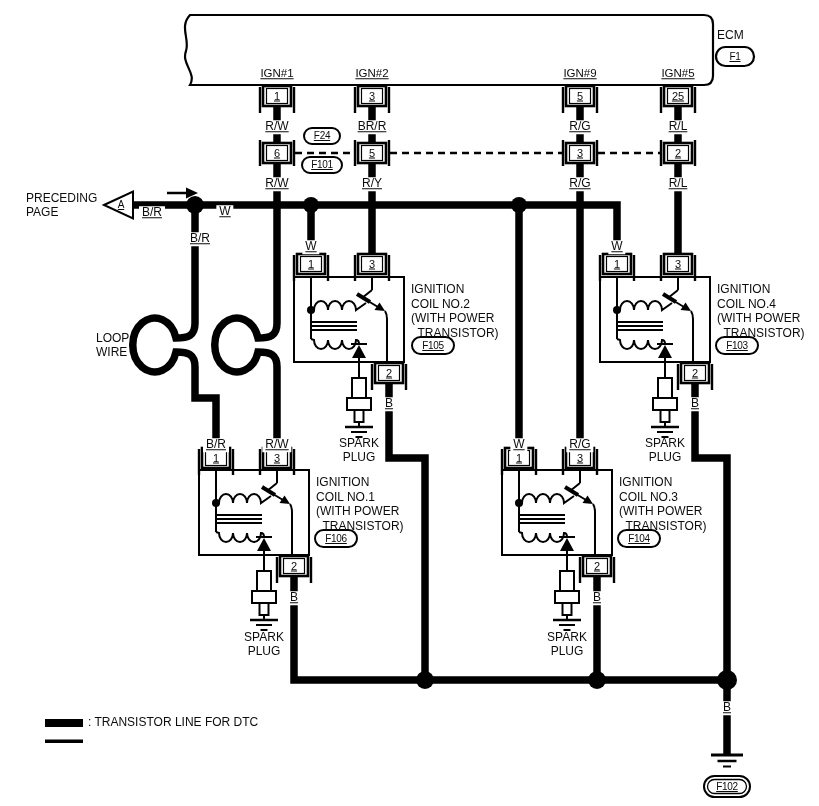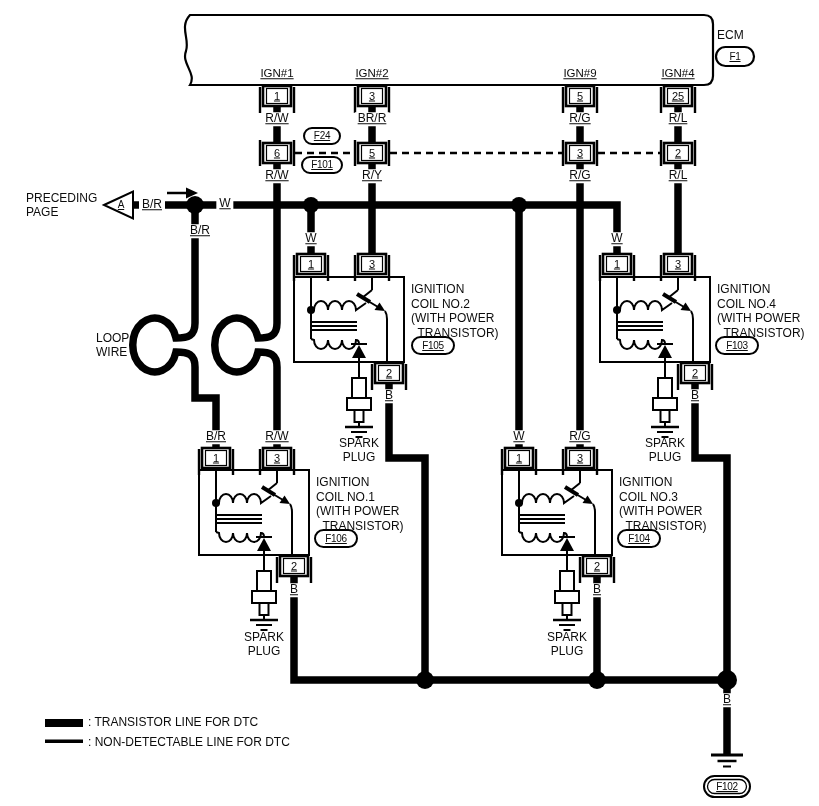--- a/index.html
+++ b/index.html
@@ -2,21 +2,21 @@
 <html><head>
 <meta charset="utf-8">
 <style>
   html,body{margin:0;padding:0;background:#fff;}
   #page{position:relative;width:817px;height:806px;background:#fff;overflow:hidden;
         font-family:"Liberation Sans",sans-serif;color:#000;}
   svg{position:absolute;left:0;top:0;}
   .lbl{position:absolute;font-size:12px;line-height:13.5px;white-space:pre;color:#0c0c0c;}
   .c{transform:translate(-50%,-50%);text-decoration:underline;}
   .cx{transform:translateX(-50%);text-align:center;}
-  .wl{background:#fff;padding:0 3px;z-index:3;}
+  .wl{background:#fff;padding:0 3px;z-index:3;margin-top:8px;}
   .pin{font-size:11px;line-height:11px;}
   .fnum{font-size:10px;line-height:10px;letter-spacing:-0.3px;}
   .ign{font-size:11.5px;line-height:11.5px;}
   .coilname{line-height:14.5px;}
   .z{z-index:2;}
 </style>
 </head>
 <body>
 
 <div id="page">
@@ -168,21 +168,21 @@
   <rect x="45" y="719" width="38" height="8" fill="#000"></rect>
   <rect x="45" y="739.5" width="38" height="3.5" fill="#000"></rect>
 </svg>
 
 <div class="lbl z" style="left:717px;top:29px">ECM</div>
 <div class="lbl c fnum z" style="left:735px;top:56.5px">F1</div>
 
 <div class="lbl c ign z" style="left:277px;top:74px">IGN#1</div>
 <div class="lbl c ign z" style="left:372px;top:74px">IGN#2</div>
 <div class="lbl c ign z" style="left:580px;top:74px">IGN#9</div>
-<div class="lbl c ign z" style="left:678px;top:74px">IGN#4</div>
+<div class="lbl c ign z" style="left:678px;top:74px">IGN#5</div>
 
 <div class="lbl c pin z" style="left:277px;top:96px">1</div>
 <div class="lbl c pin z" style="left:372px;top:96px">3</div>
 <div class="lbl c pin z" style="left:580px;top:96px">5</div>
 <div class="lbl c pin z" style="left:678px;top:96px">25</div>
 
 <div class="lbl c wl" style="left:277px;top:119px">R/W</div>
 <div class="lbl c wl" style="left:372px;top:119px">BR/R</div>
 <div class="lbl c wl" style="left:580px;top:119px">R/G</div>
 <div class="lbl c wl" style="left:678px;top:119px">R/L</div>
@@ -266,15 +266,14 @@
 
 <div class="lbl cx" style="left:264px;top:631px">SPARK
 PLUG</div>
 <div class="lbl cx" style="left:567px;top:631px">SPARK
 PLUG</div>
 
 <div class="lbl c wl" style="left:727px;top:700px">B</div>
 <div class="lbl c fnum z" style="left:727px;top:786.5px">F102</div>
 
 <div class="lbl" style="left:88px;top:716px">: TRANSISTOR LINE FOR DTC</div>
-<div class="lbl" style="left:88px;top:736px">: NON-DETECTABLE LINE FOR DTC</div>
 
 </div>
 
 </body></html>

